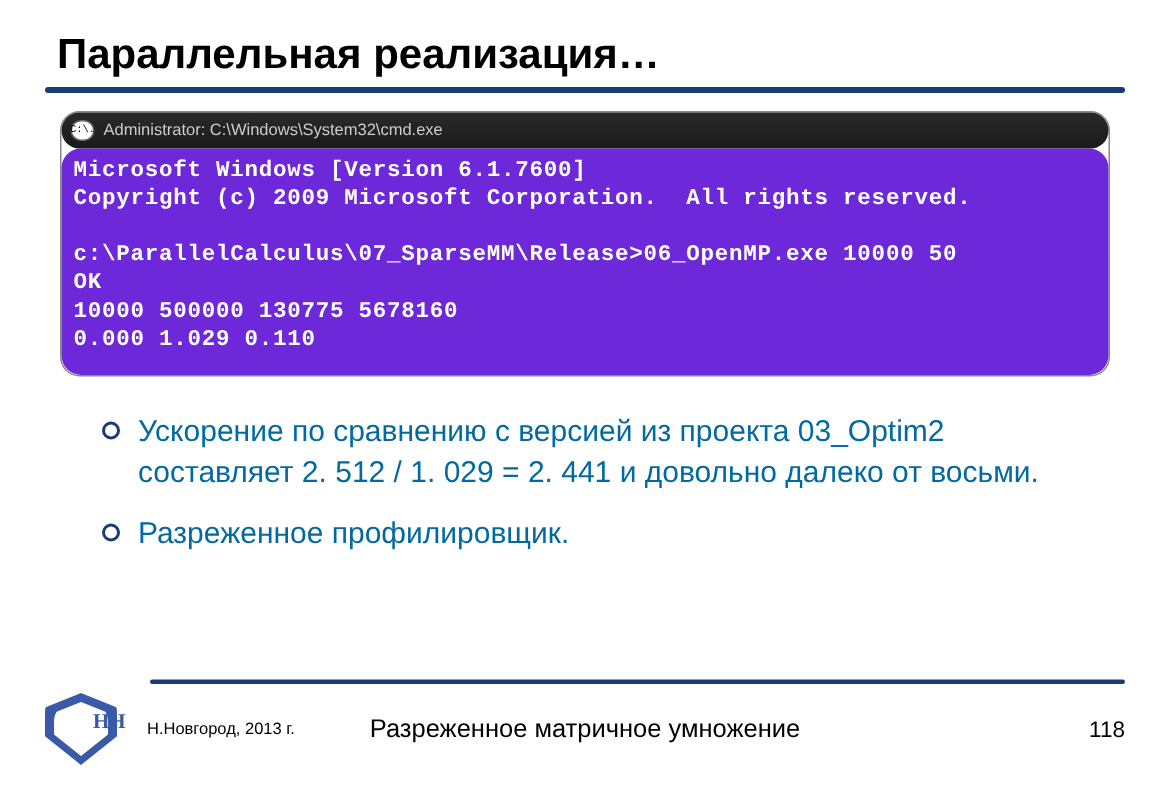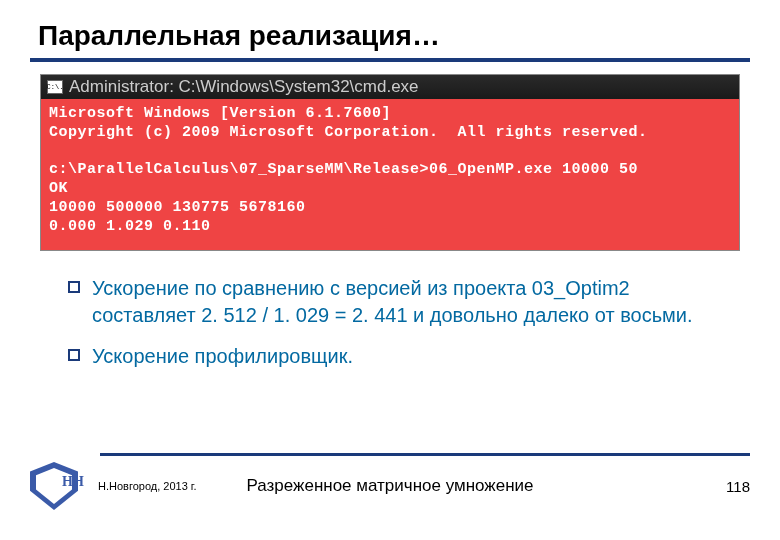--- a/index.html
+++ b/index.html
@@ -1,15 +1,15 @@
 <!DOCTYPE html>
 <html><head>
   <meta charset="utf-8">
   <style>
-    * { margin: 0; padding: 0; box-sizing: border-box; }
+    * { margin: 0; padding: 0; box-sizing: border-box; border-radius: 13px; }
     body {
       width: 780px;
       height: 540px;
       background: #fff;
       font-family: Arial, sans-serif;
       position: relative;
       overflow: hidden;
     }
     .slide {
       width: 100%;
@@ -51,25 +51,25 @@
       display: flex;
       align-items: center;
       justify-content: center;
       font-size: 7px;
       font-family: 'Courier New', monospace;
       color: #000;
       margin-right: 6px;
     }
     .cmd-titlebar-text {
       color: #ccc;
-      font-size: 17px;
+      font-size: 11px;
       font-family: Tahoma, sans-serif;
     }
     .cmd-body {
-      background: #ef4444;
+      background: #6d28d9;
       color: #fff;
       font-family: 'Courier New', monospace;
       font-size: 15px;
       font-weight: bold;
       padding: 6px 8px 14px 8px;
       line-height: 1.25;
       letter-spacing: 0.5px;
       white-space: pre;
     }
     .bullets {
@@ -187,21 +187,21 @@
 <span>0.000 1.029 0.110</span></div>
   </div>
 
   <div class="bullets">
     <div class="bullet-item">
       <div class="bullet-marker"></div>
       <div class="bullet-text">Ускорение по сравнению с версией из проекта 03_Optim2 составляет 2. 512 / 1. 029 = 2. 441 и довольно далеко от восьми.</div>
     </div>
     <div class="bullet-item">
       <div class="bullet-marker"></div>
-      <div class="bullet-text">Ускорение профилировщик.</div>
+      <div class="bullet-text">Разреженное профилировщик.</div>
     </div>
   </div>
 
   <div class="footer">
     <div class="footer-line"></div>
     <div class="footer-row">
       <div class="footer-left">
         <div class="logo">
           <div class="logo-shield"></div>
           <div class="logo-inner"></div>

